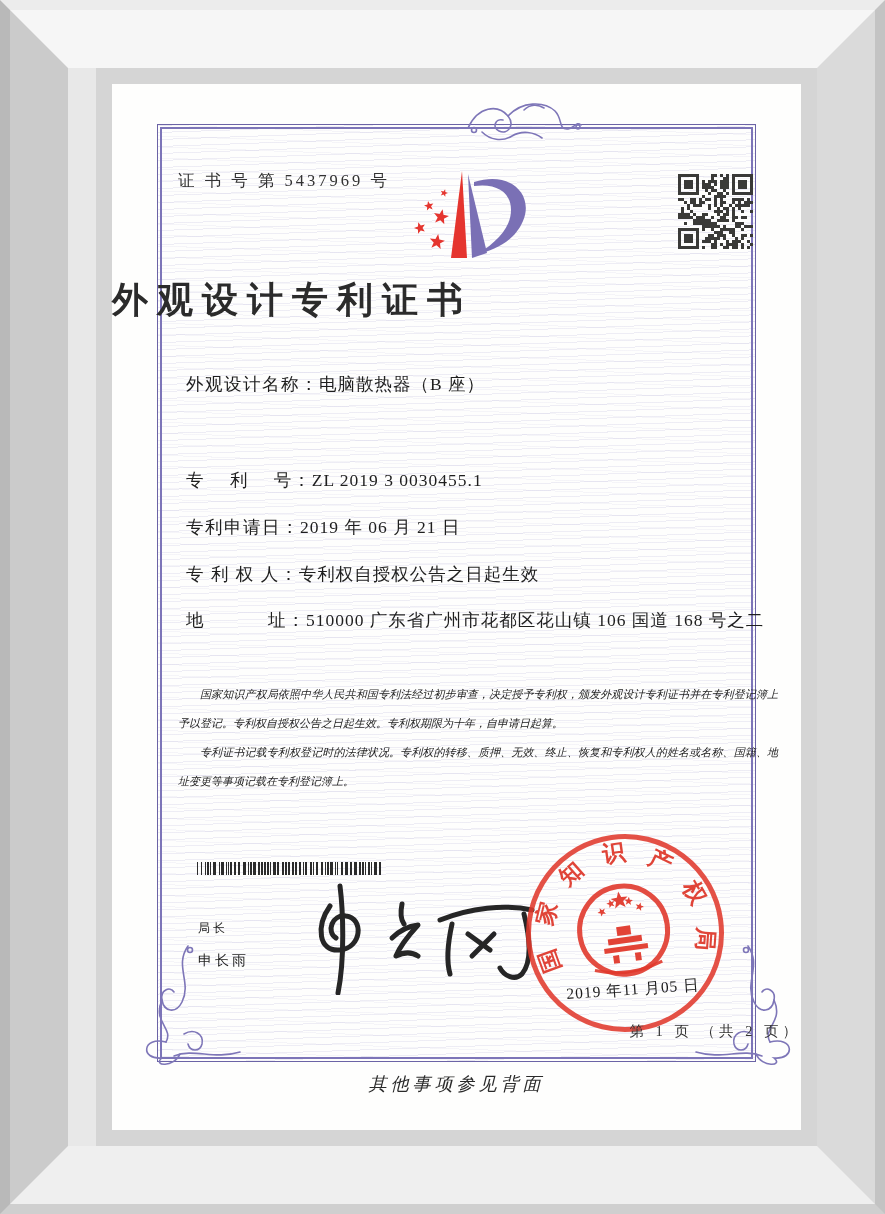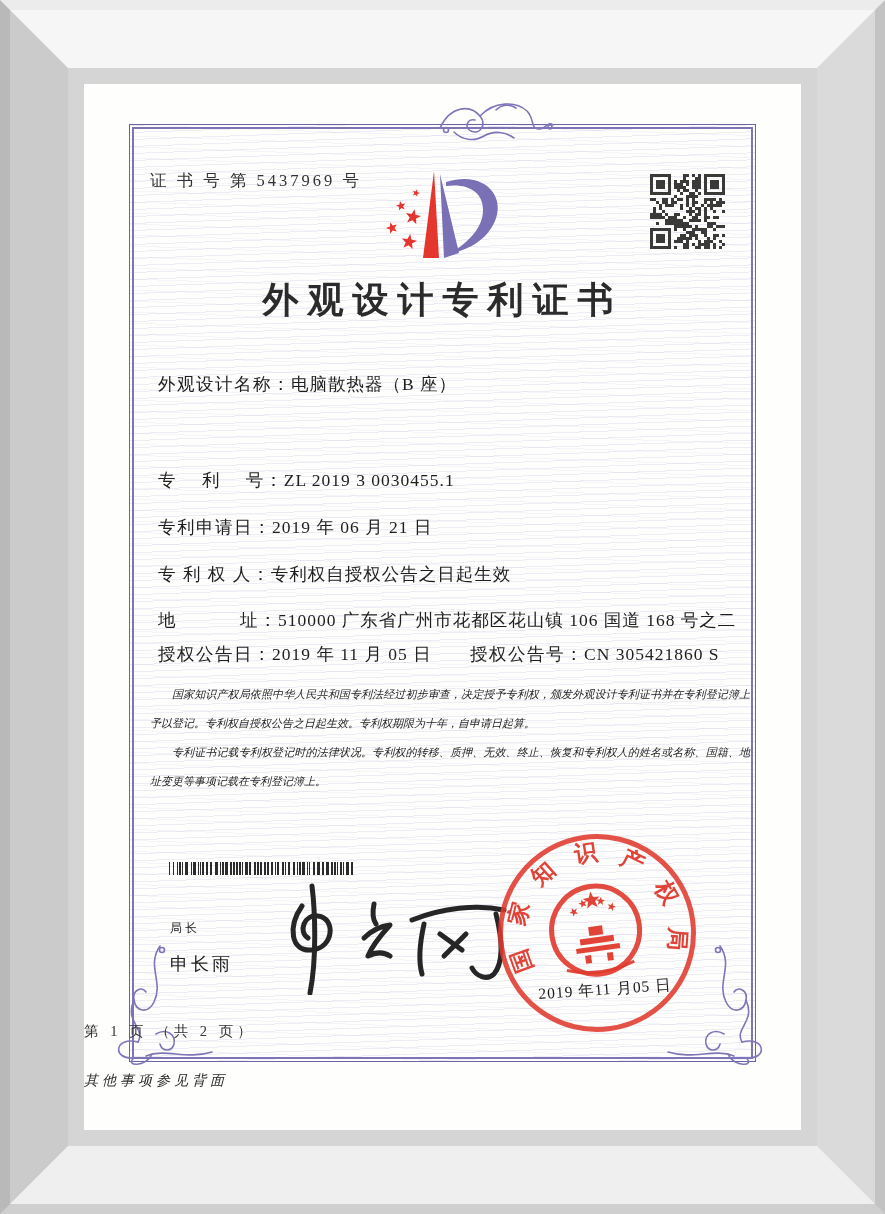--- a/index.html
+++ b/index.html
@@ -1,52 +1,52 @@
 <!DOCTYPE html>
 <html><head>
 <meta charset="utf-8">
 <style>
   html,body{margin:0;padding:0;background:#ffffff;}
   body{width:885px;height:1214px;overflow:hidden;font-family:"Liberation Serif","DejaVu Serif",serif;}
   .photo{width:885px;height:1214px;box-sizing:border-box;border:10px solid;
          border-color:#ececec #c3c3c3 #cfcfcf #b9b9b9;background:#e8e8e8;}
   .frame{width:100%;height:100%;box-sizing:border-box;border:58px solid;
-         border-color:#f6f6f6 #dadada #efefef #cbcbcb;}
+         border-color:#f6f6f6 #dadada #efefef #cbcbcb;padding-left:28px;}
   .mat{width:100%;height:100%;box-sizing:border-box;border:16px solid #d5d5d5;background:#fdfdfb;}
   .paper{position:relative;width:100%;height:100%;background:#fefefd;color:#222;}
   
   .cert-border{position:absolute;left:45px;right:45px;top:40px;bottom:68px;
     border:1px solid #6b63a6;
     background:
       repeating-linear-gradient(178deg, rgba(128,121,188,.13) 0 1px, rgba(255,255,255,0) 1px 7px),
       repeating-linear-gradient(2deg, rgba(128,121,188,.07) 0 1px, rgba(255,255,255,0) 1px 11px);}
   .cert-border::after{content:"";position:absolute;inset:2px;border:2px solid #7d75b8;}
   .abs{position:absolute;}
   .cert-number{left:66px;top:86px;font-size:16.5px;letter-spacing:3px;color:#333;}
-  .title{left:0;width:100%;top:192px;text-align:center;font-size:36px;font-weight:600;
+  .title{left:0;width:100%;top:192px;text-align:left;font-size:36px;font-weight:600;
          letter-spacing:9px;color:#2b2b2b;}
   .field{left:68px;font-size:17.5px;color:#1e1e1e;letter-spacing:1px;white-space:nowrap;}
   .field .lbl{letter-spacing:1.5px;margin-left:6px;}
   .grant2{position:absolute;left:312px;top:0;}
   .paras{left:66px;width:600px;top:596px;font-size:11px;line-height:29px;
          text-align:justify;color:#1d1d1d;font-style:italic;}
   .paras p{margin:0;text-indent:2em;}
   .barcode{left:85px;top:778px;width:186px;height:13px;}
   .signer-title{left:86px;top:836px;font-size:12px;letter-spacing:3px;}
-  .signer-name{left:86px;top:868px;font-size:18px;letter-spacing:3px;}
+  .signer-name{left:86px;top:868px;font-size:14px;letter-spacing:3px;}
   .signature{left:188px;top:796px;width:275px;height:115px;}
   .seal{left:410px;top:746px;width:206px;height:206px;transform:rotate(-8deg);}
   .seal .ring{position:absolute;inset:4px;border:5px solid rgba(224,57,44,.88);border-radius:50%;}
   .seal-char{position:absolute;width:26px;height:26px;line-height:26px;text-align:center;
      font-size:23px;font-weight:700;color:rgba(221,52,39,.92);font-family:"Liberation Serif",serif;}
   .seal-date{position:absolute;left:0;width:100%;top:150px;text-align:center;font-size:15.5px;
      color:#1c1c1c;letter-spacing:1px;transform:rotate(4deg);white-space:nowrap;}
   .emblem{position:absolute;left:52px;top:44px;}
-  .page-footer{left:0;width:100%;top:938px;text-align:left;font-size:14.5px;letter-spacing:4px;color:#333;}
-  .back-note{left:0;width:100%;top:988px;font-size:14px;letter-spacing:4px;
+  .page-footer{left:0;width:100%;top:938px;text-align:right;font-size:14.5px;letter-spacing:4px;color:#333;}
+  .back-note{left:0;width:100%;top:988px;text-align:center;font-size:18px;letter-spacing:4px;
      color:#2a2a2a;font-style:italic;}
   .qr{left:566px;top:90px;width:75px;height:75px;}
   .logo{left:298px;top:84px;width:124px;height:98px;}
   .flourish{pointer-events:none;}
 </style>
 </head>
 <body>
 
 <div class="photo">
  <div class="frame">
@@ -431,26 +431,20 @@
     </div>
     <div class="abs field" style="top:431px">
       <span class="lbl">专利申请日：</span><span>2019 年 06 月 21 日</span>
     </div>
     <div class="abs field" style="top:478px">
       <span class="lbl">专 利 权 人：</span><span>专利权自授权公告之日起生效</span>
     </div>
     <div class="abs field" style="top:524px">
       <span class="lbl">地　　　 址：</span><span>510000 广东省广州市花都区花山镇 106 国道 168 号之二</span>
     </div>
-    <div class="abs field" style="top:558px">
-      <span class="lbl">授权公告日：</span><span>2019 年 11 月 05 日</span>
-      <span class="grant2">
-        <span class="lbl">授权公告号：</span><span>CN 305421860 S</span>
-      </span>
-    </div>
 
     <div class="abs paras">
       <p>国家知识产权局依照中华人民共和国专利法经过初步审查，决定授予专利权，颁发外观设计专利证书并在专利登记簿上予以登记。专利权自授权公告之日起生效。专利权期限为十年，自申请日起算。</p>
       <p>专利证书记载专利权登记时的法律状况。专利权的转移、质押、无效、终止、恢复和专利权人的姓名或名称、国籍、地址变更等事项记载在专利登记簿上。</p>
     </div>
 
     <svg class="abs barcode" viewBox="0 0 186 13" preserveAspectRatio="none">
             <g id="barcode-bars" fill="#2c2c2c">
               <rect x="0" y="0" width="1" height="13"></rect>
               <rect x="4" y="0" width="1" height="13"></rect>

